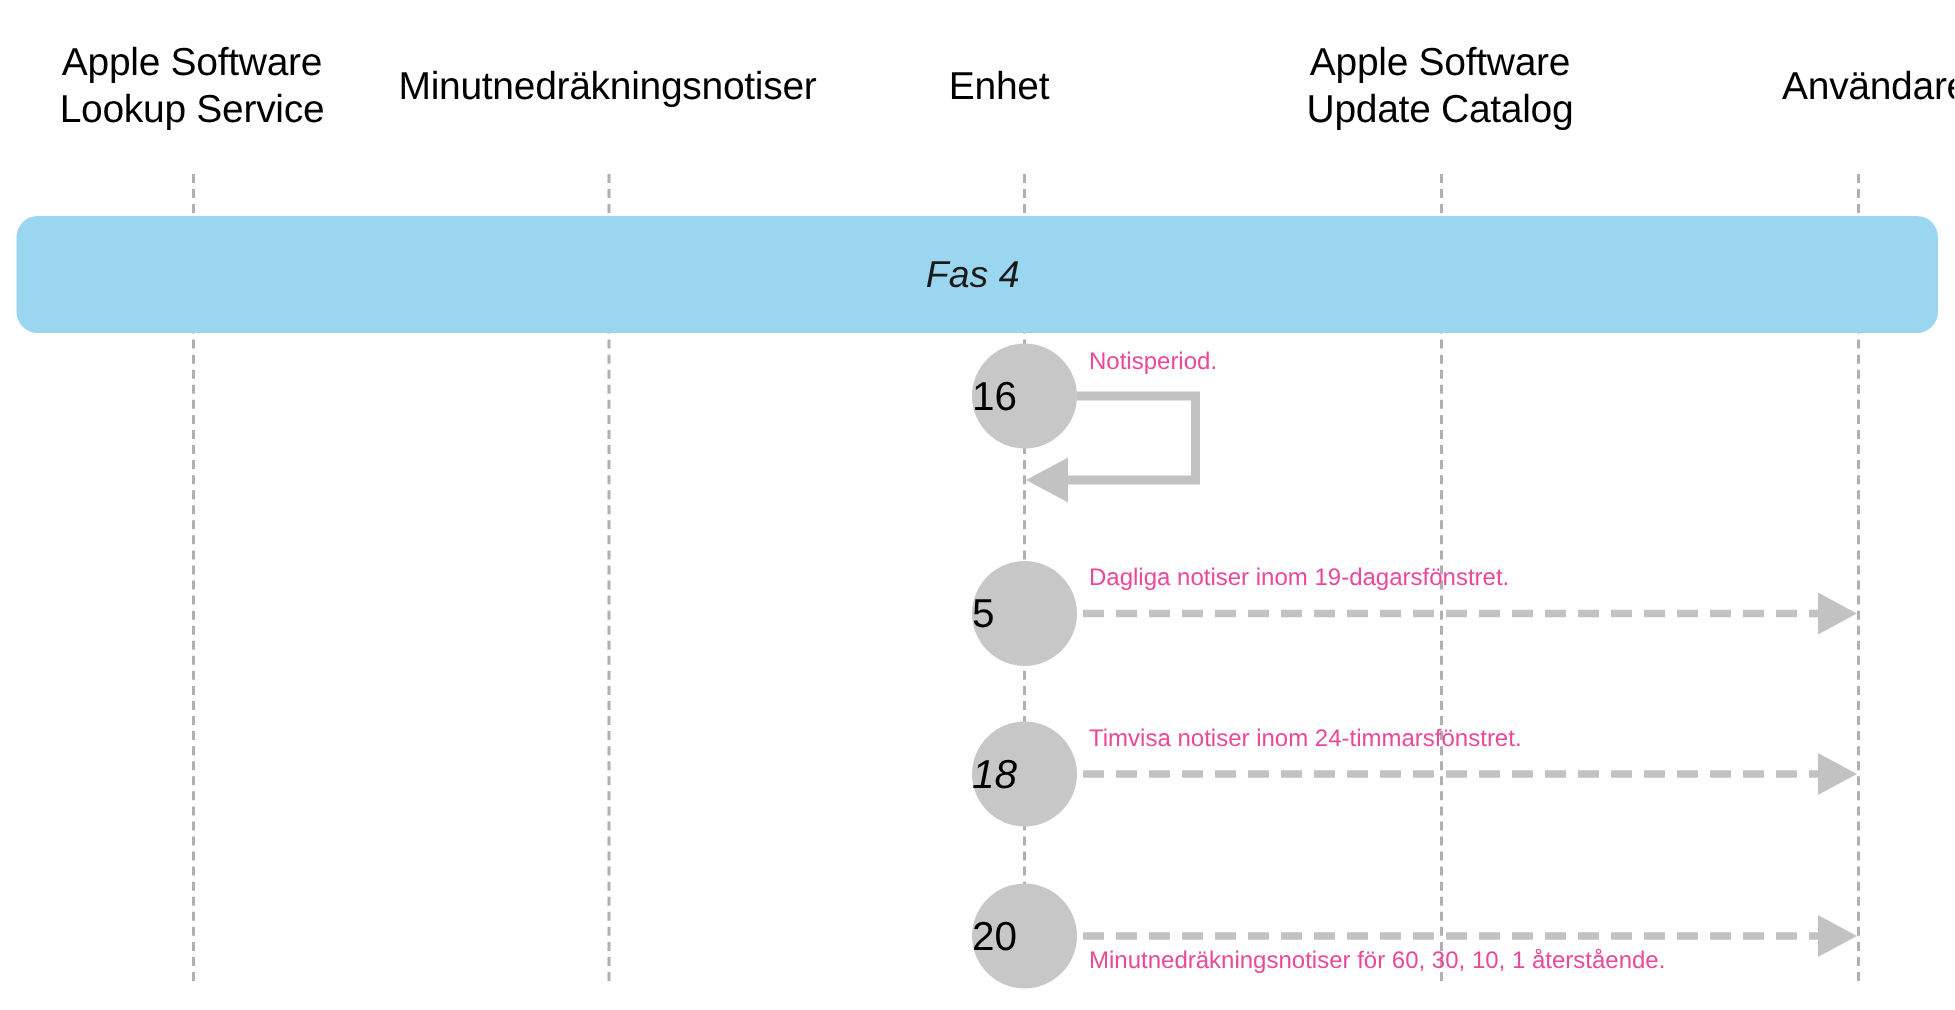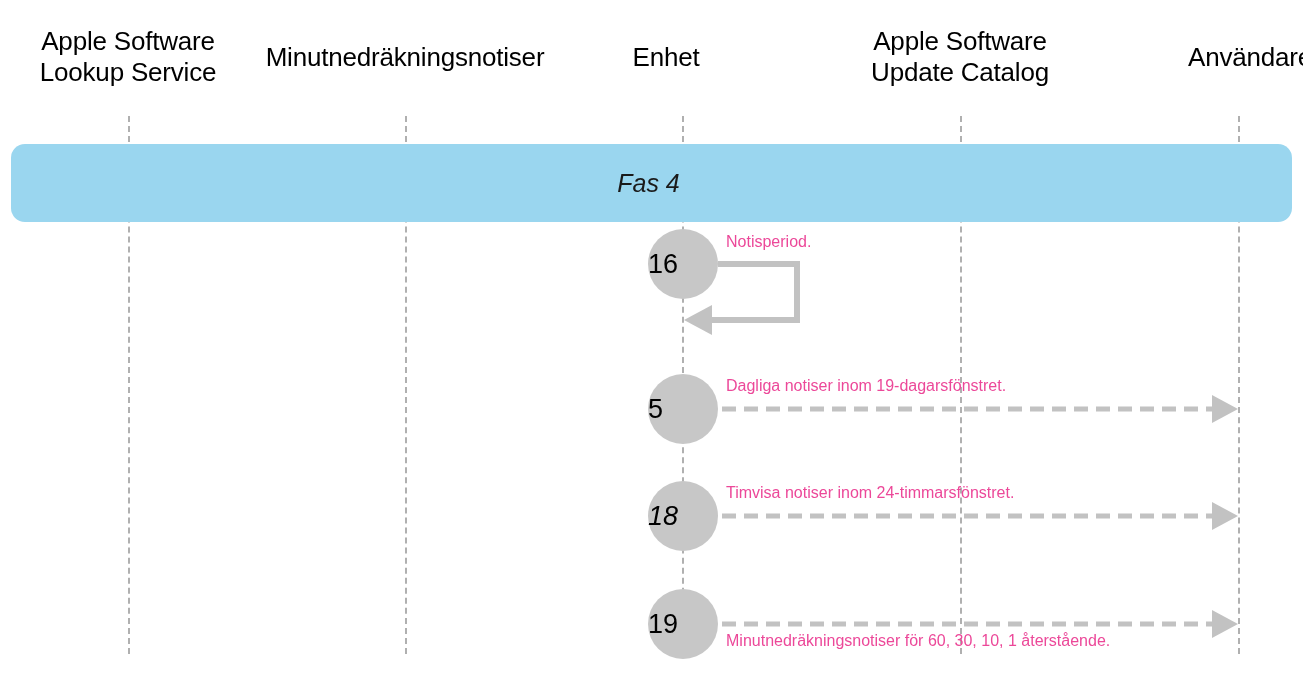--- a/index.html
+++ b/index.html
@@ -141,21 +141,21 @@
   <div class="step-circle" style="left:683px; top:264px;">
     <span class="step-number">16</span>
   </div>
   <div class="step-circle" style="left:683px; top:409px;">
     <span class="step-number">5</span>
   </div>
   <div class="step-circle" style="left:683px; top:516px;font-style:italic;">
     <span class="step-number">18</span>
   </div>
   <div class="step-circle" style="left:683px; top:624px;">
-    <span class="step-number">19</span>
+    <span class="step-number">20</span>
   </div>
 
   <div class="msg-label" style="left:726px; top:254px;">Notisperiod.</div>
   <div class="msg-label" style="left:726px; top:398px;">Dagliga notiser inom 19-dagarsfönstret.</div>
   <div class="msg-label" style="left:726px; top:505px;">Timvisa notiser inom 24-timmarsfönstret.</div>
   <div class="msg-label" style="left:726px; top:613px;margin-top:40px;">Minutnedräkningsnotiser för 60, 30, 10, 1 återstående.</div>
 
 </div>
 
 </body></html>

